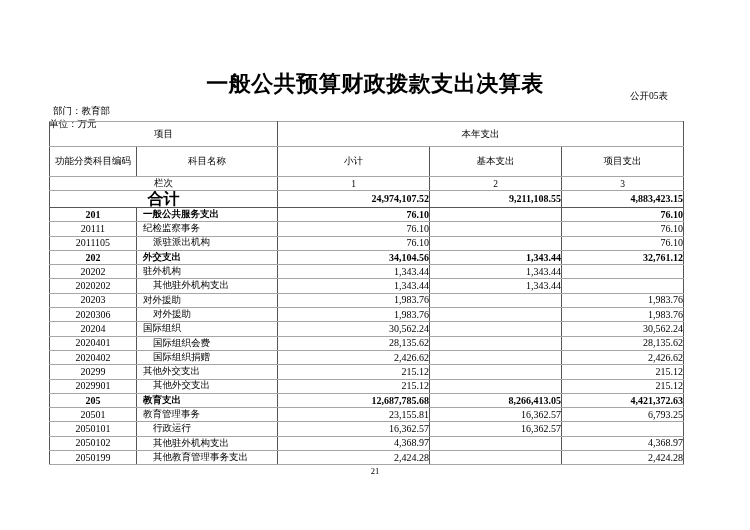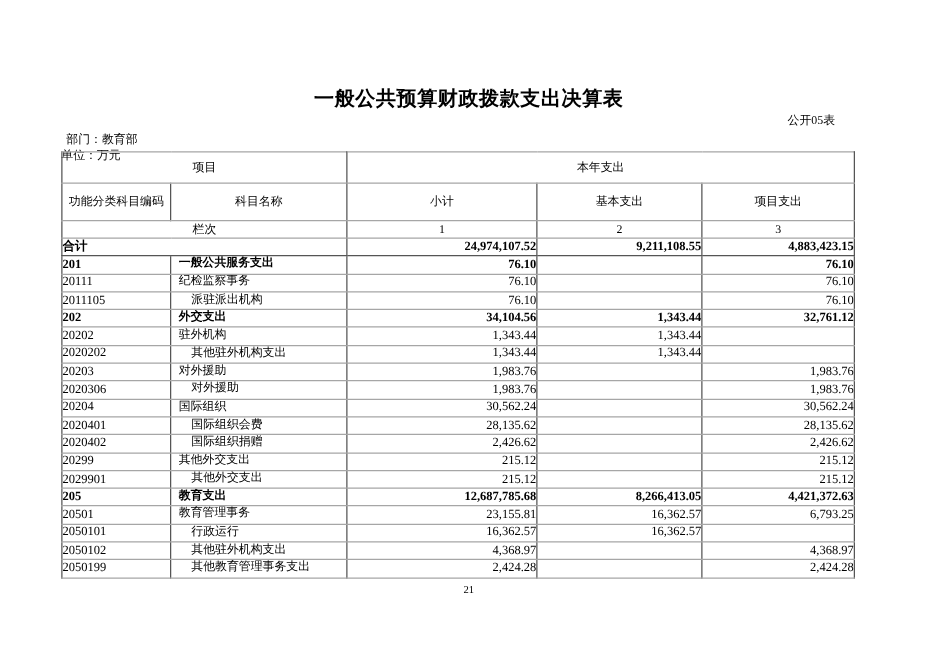--- a/index.html
+++ b/index.html
@@ -15,21 +15,21 @@
     font-family: "Liberation Serif", "DejaVu Serif", serif;
     color: #000;
     overflow: hidden;
   }
   .doc-title {
     position: absolute;
     top: 69px;
     left: 0;
     width: 100%;
     text-align: center;
-    font-size: 16px;
+    font-size: 22px;
     font-weight: bold;
     letter-spacing: 0.5px;
     margin: 0;
   }
   .table-code {
     position: absolute;
     top: 90px;
     left: 34px;
     width: 634px;
     text-align: right;
@@ -70,30 +70,30 @@
     font-weight: normal;
     font-size: 9.5px;
     text-align: center;
     border-bottom-color: #888;
   }
   tr.group-header th { height: 25px; }
   tr.col-header th { height: 30px; }
   tr.index-row th { height: 14px; font-size: 9.5px; }
   tbody tr { height: 14.3px; }
   tbody td { font-size: 10px; line-height: 1; }
-  td.code { text-align: left; padding-left: 5px; }
+  td.code { text-align: center; padding-left: 5px; }
   td.name { text-align: left; font-size: 9.5px; }
   td.num  { text-align: right; padding-right: 6px; }
   tr.level-1 td.name, tr.level-2 td.name { padding-left: 6px; }
   tr.level-3 td.name { padding-left: 16px; }
   tr.bold-row { font-weight: bold; }
   tr.bold-row td { border-top: 1px solid #444; }
   tr.total-row { font-weight: bold; }
   tr.total-row td { border-top: 1px solid #666; border-bottom: 1px solid #555; }
-  td.total-label { text-align: left; font-size: 10px; }
+  td.total-label { text-align: center; font-size: 16px; }
   .page-number {
     position: absolute;
     top: 466px;
     left: 0;
     width: 100%;
     text-align: center;
     font-size: 8.5px;
   }
 </style>
 </head>

